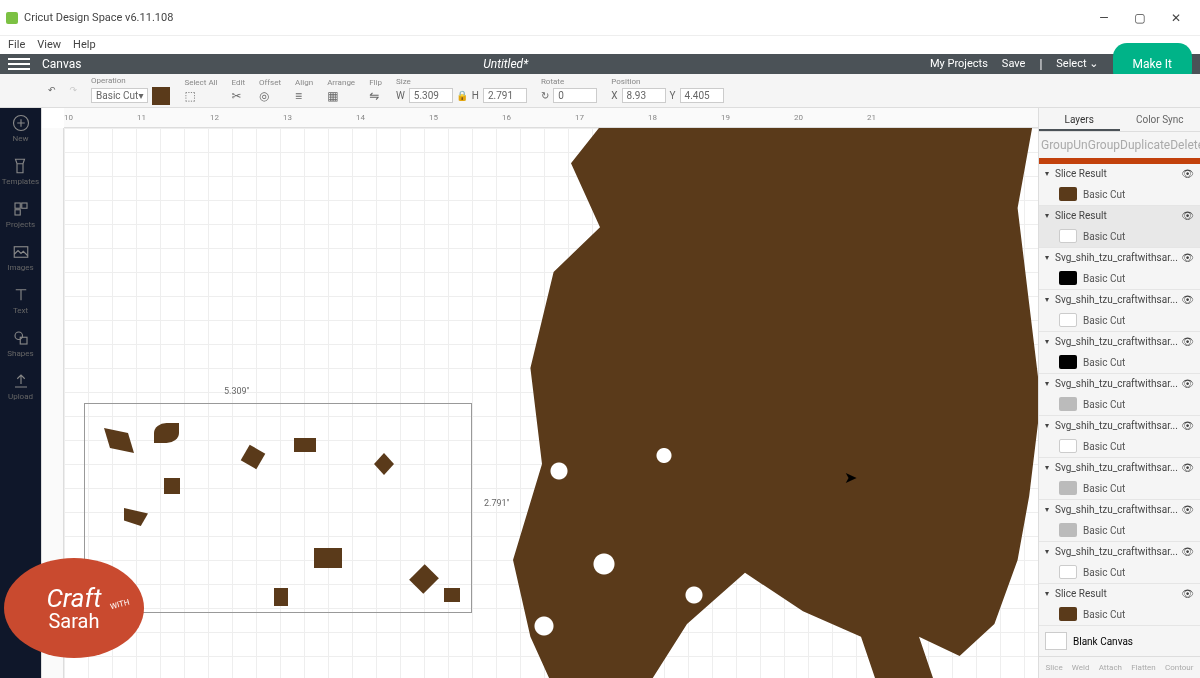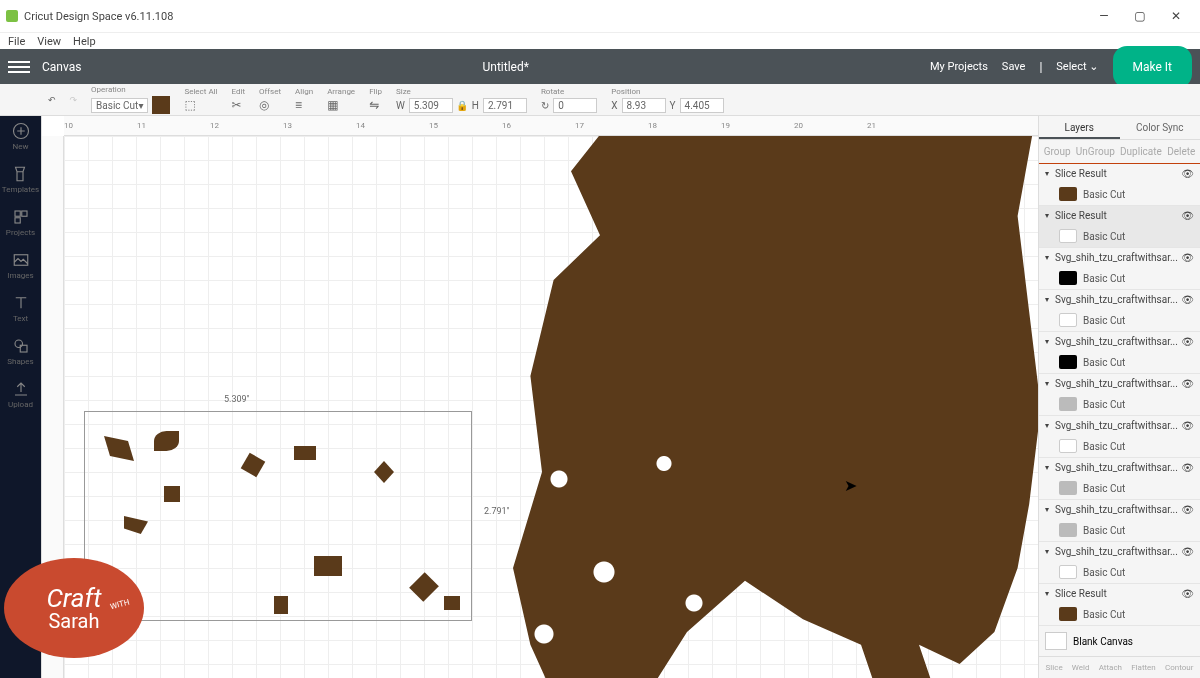--- a/index.html
+++ b/index.html
@@ -3,24 +3,24 @@
 <meta charset="utf-8">
 <style>
 *{box-sizing:border-box;margin:0;padding:0;font-family:-apple-system,BlinkMacSystemFont,"Segoe UI",Roboto,sans-serif;}
 body{width:1200px;height:678px;overflow:hidden;background:#fff;display:flex;flex-direction:column;}
 .titlebar{height:38px;background:#fff;display:flex;align-items:center;padding:0 6px;font-size:11px;color:#444;border-bottom:1px solid #eee;}
 .titlebar .logo{width:12px;height:12px;background:#7cc143;border-radius:2px;margin-right:6px;}
 .titlebar .spacer{flex:1;}
 .titlebar .winbtn{width:36px;text-align:center;font-size:12px;cursor:default;}
 .menubar{height:18px;display:flex;align-items:center;gap:12px;padding:0 8px;font-size:11px;color:#444;}
 .menubar span{cursor:default;}
-.topbar{height:35px;background:#4b5257;display:flex;align-items:center;color:#fff;font-size:12px;padding:0 8px;}
+.topbar{height:20px;background:#4b5257;display:flex;align-items:center;color:#fff;font-size:12px;padding:0 8px;}
 .hamburger{width:22px;display:flex;flex-direction:column;gap:3px;margin-right:12px;cursor:pointer;}
 .hamburger div{height:2px;background:#fff;}
-.topbar .center{flex:1;text-align:center;}
+.topbar .center{flex:1;text-align:center;font-style:italic;}
 .topbar .right{display:flex;align-items:center;gap:14px;}
 .topbar .right a{color:#fff;font-size:11px;cursor:pointer;}
 .makeit{background:#00b388;border-radius:14px;padding:14px 20px;font-size:12px;cursor:pointer;color:#fff;}
 .toolbar{height:36px;background:#f5f5f5;border-bottom:1px solid #ddd;display:flex;align-items:center;padding:0 48px;font-size:9px;color:#666;gap:14px;}
 .tbgroup{display:flex;flex-direction:column;align-items:flex-start;gap:2px;}
 .tbgroup .lbl{font-size:8px;color:#888;}
 .tbgroup .ctrl{display:flex;align-items:center;gap:4px;font-size:10px;}
 .swatch{width:18px;height:18px;background:#5a3a1a;}
 .tbicons{display:flex;gap:8px;}
 .tbicons span{font-size:12px;cursor:pointer;}
@@ -40,21 +40,21 @@
 .shape-main{position:absolute;left:420px;top:-80px;width:580px;height:640px;background:#5a3a1a;clip-path:polygon(40% 0,95% 0,95% 10%,92% 25%,94% 40%,96% 55%,94% 70%,92% 80%,88% 90%,82% 95%,75% 92%,78% 100%,68% 100%,65% 92%,55% 88%,45% 82%,35% 90%,28% 100%,12% 100%,8% 92%,5% 80%,10% 65%,8% 50%,12% 35%,20% 28%,15% 18%,22% 10%,30% 5%,40% 0);} 
 .flowers{position:absolute;left:420px;top:250px;width:300px;height:310px;}
 .flowers::before{content:"";position:absolute;inset:0;background:radial-gradient(circle at 25% 30%,#fff 8px,transparent 9px),radial-gradient(circle at 60% 25%,#fff 7px,transparent 8px),radial-gradient(circle at 40% 60%,#fff 10px,transparent 11px),radial-gradient(circle at 70% 70%,#fff 8px,transparent 9px),radial-gradient(circle at 20% 80%,#fff 9px,transparent 10px);}
 .scraps{position:absolute;left:30px;top:290px;width:370px;height:190px;}
 .scrap{position:absolute;background:#5a3a1a;}
 .cursor{position:absolute;left:780px;top:340px;font-size:16px;color:#000;}
 .rightpanel{width:162px;background:#f5f5f5;border-left:1px solid #ddd;display:flex;flex-direction:column;font-size:10px;}
 .paneltabs{display:flex;height:24px;border-bottom:1px solid #ddd;}
 .paneltabs div{flex:1;text-align:center;line-height:24px;font-size:10px;cursor:pointer;color:#666;}
 .paneltabs .active{border-bottom:2px solid #4b5257;color:#333;}
-.panelactions{display:flex;justify-content:space-around;padding:6px 2px;border-bottom:1px solid #c2410c;color:#aaa;font-size:10px;}
+.panelactions{display:flex;justify-content:space-around;padding:6px 2px;border-bottom:6px solid #c2410c;color:#aaa;font-size:12px;}
 .panelactions span{cursor:not-allowed;}
 .layers{flex:1;overflow-y:auto;}
 .layergroup{border-bottom:1px solid #e5e5e5;}
 .layergroup.sel{background:#e8e8e8;}
 .lhdr{display:flex;align-items:center;padding:4px 6px;font-size:10px;color:#444;cursor:pointer;}
 .lhdr .chev{width:10px;font-size:8px;}
 .lhdr .eye{margin-left:auto;font-size:10px;}
 .lrow{display:flex;align-items:center;padding:4px 6px 4px 20px;font-size:10px;color:#555;gap:6px;}
 .thumb{width:18px;height:14px;background:#ddd;border-radius:2px;}
 .thumb.brown{background:#5a3a1a;}

